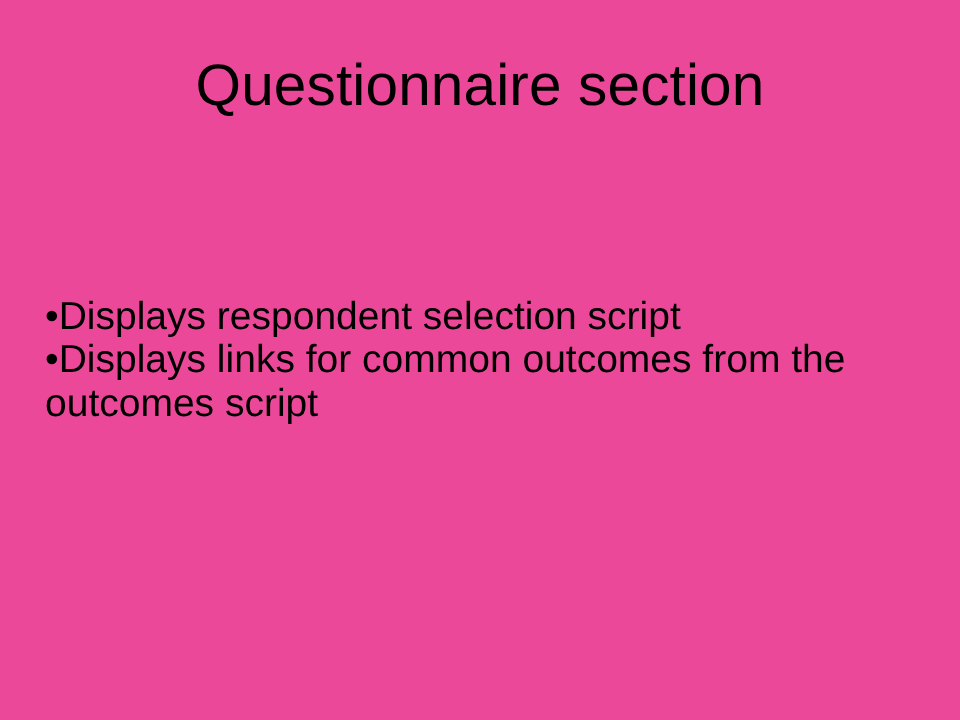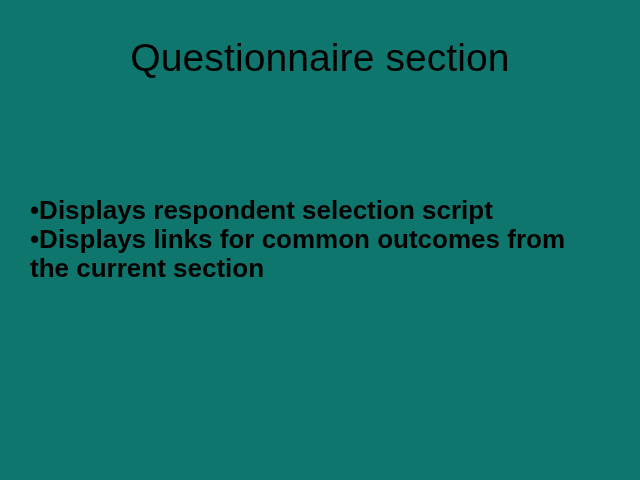--- a/index.html
+++ b/index.html
@@ -9,21 +9,21 @@
     background: #ffffff;
   }
   body {
     font-family: "Liberation Sans", sans-serif;
     -webkit-font-smoothing: antialiased;
   }
   .slide {
     position: relative;
     width: 640px;
     height: 480px;
-    background: #0f766e;
+    background: #ec4899;
     overflow: hidden;
     margin: 0 auto;
   }
   .slide-title {
     position: absolute;
     left: 0;
     top: 36px;
     width: 640px;
     text-align: center;
     font-family: "Liberation Sans", sans-serif;
@@ -34,37 +34,37 @@
     letter-spacing: 0.1px;
     white-space: nowrap;
   }
   .slide-body {
     position: absolute;
     left: 30px;
     top: 196px;
     width: 580px;
     font-family: "Liberation Sans", sans-serif;
     font-size: 26px;
-    font-weight: 700;
+    font-weight: 400;
     line-height: 29px;
     color: #000000;
     letter-spacing: 0px;
   }
   .bullet-line {
     margin: 0;
     padding: 0;
     text-indent: 0;
     color: #000000;
   }
 </style>
 </head>
 <body style="background: rgb(255, 255, 255);">
 
 <div class="slide">
 
   <div class="slide-title">Questionnaire section</div>
 
   <div class="slide-body">
     <div class="bullet-line">•Displays respondent selection script</div>
-    <div class="bullet-line">•Displays links for common outcomes from the current section</div>
+    <div class="bullet-line">•Displays links for common outcomes from the outcomes script</div>
   </div>
 
 </div>
 
 </body></html>

